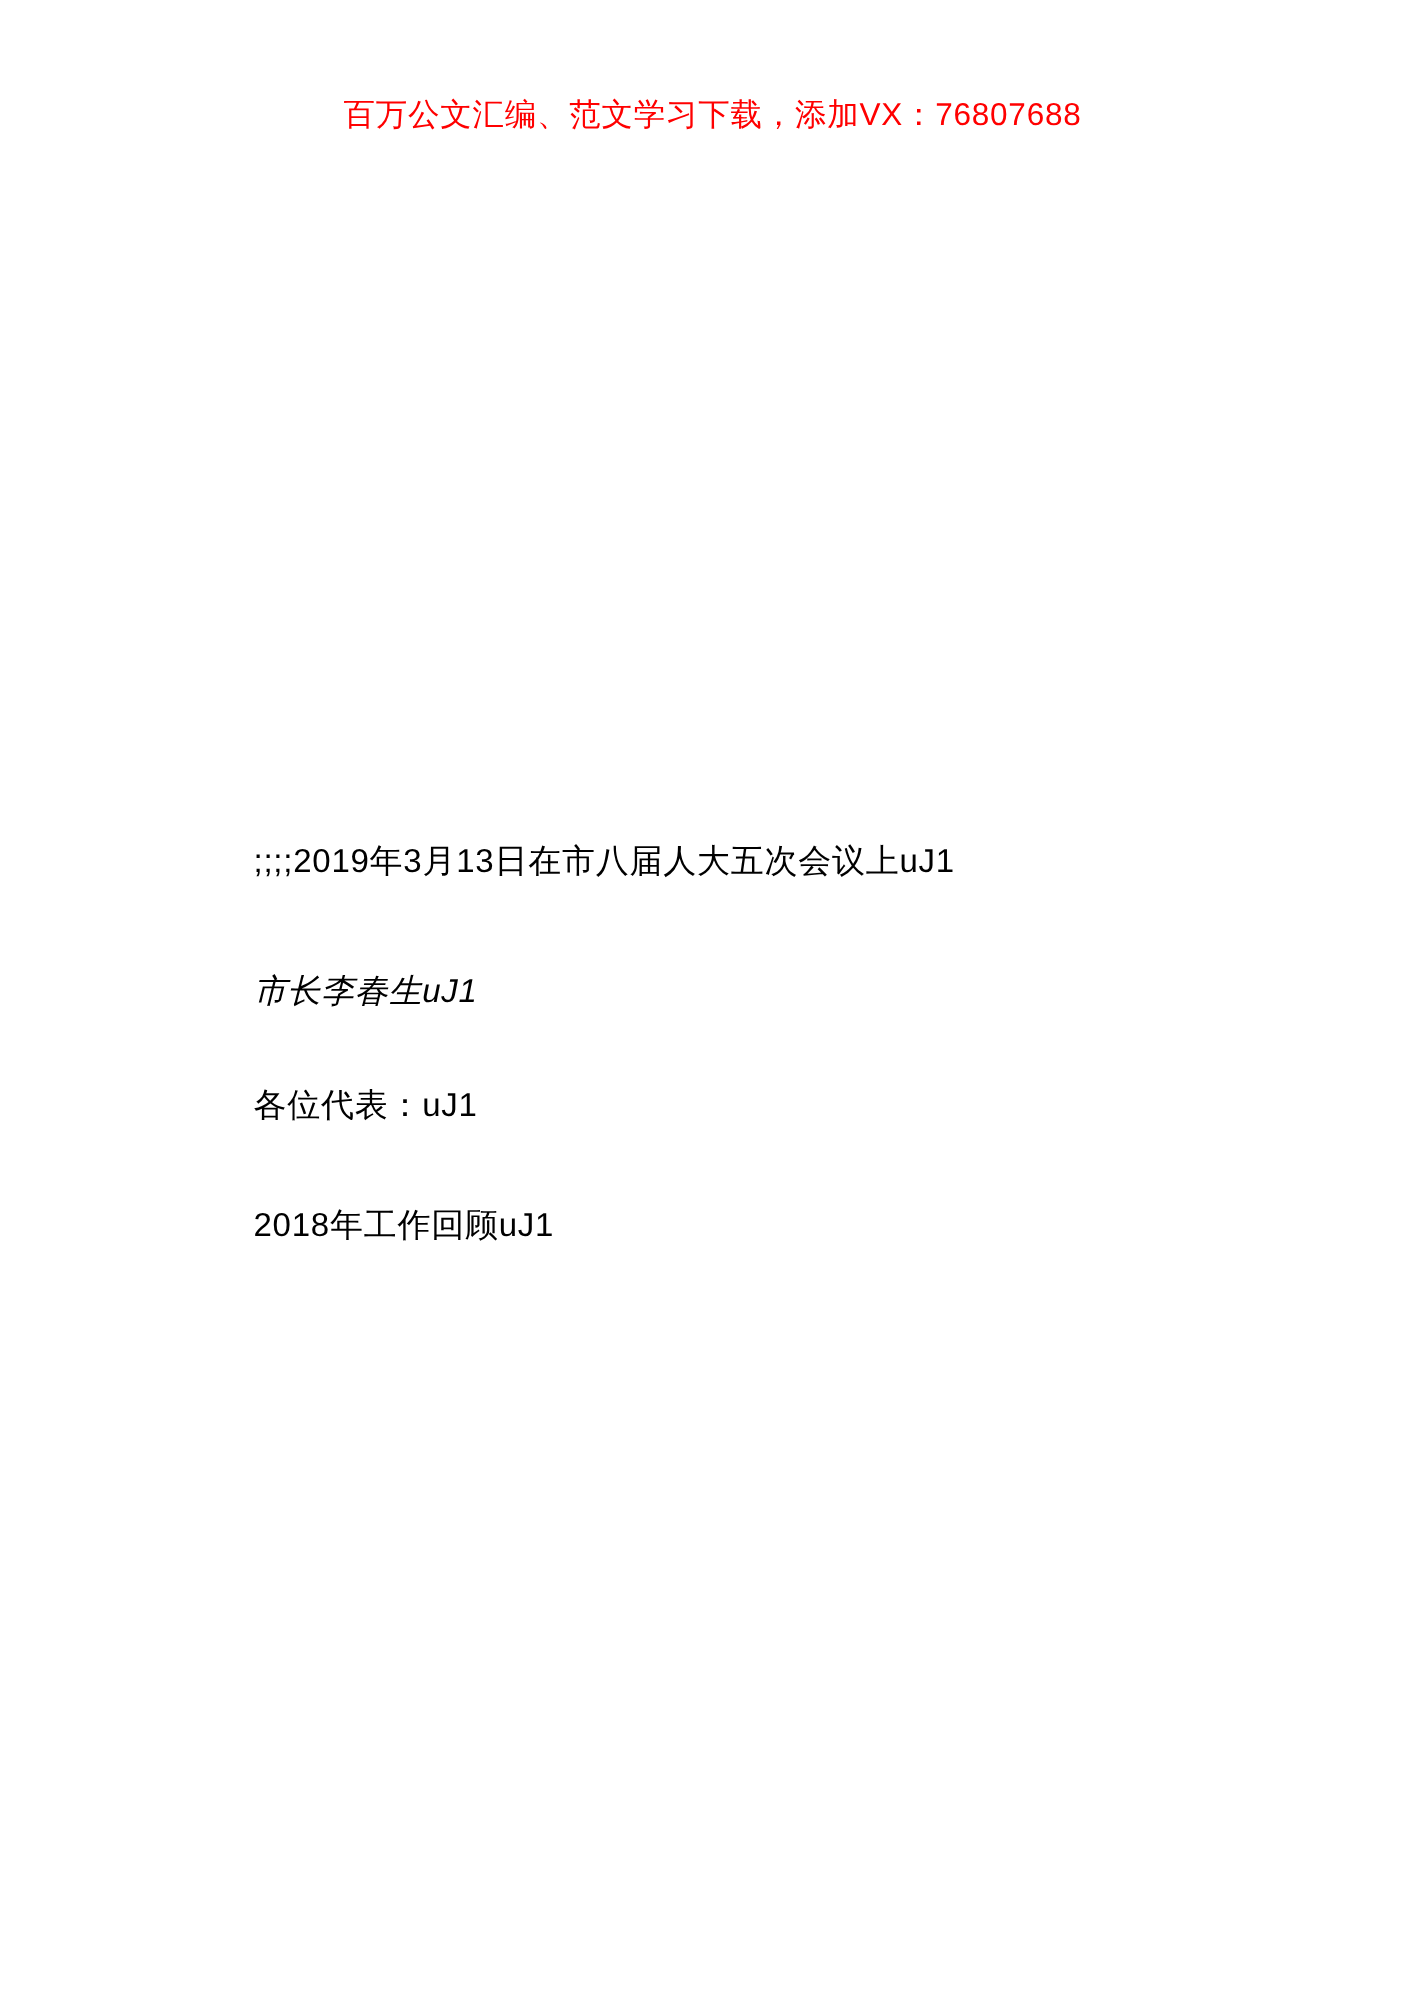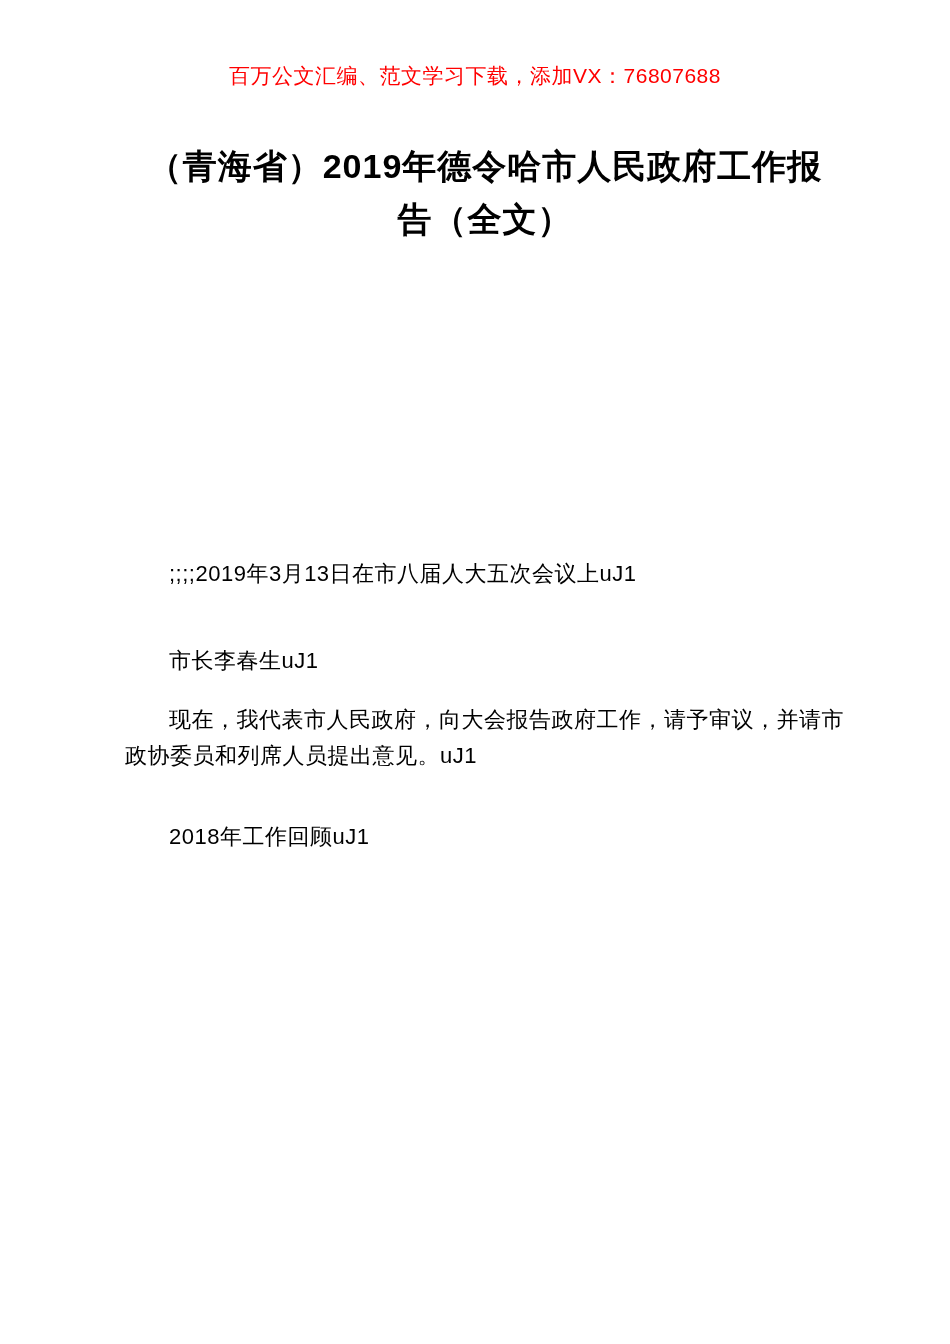--- a/index.html
+++ b/index.html
@@ -61,35 +61,35 @@
     word-break: break-all;
   }
   .para.p-long {
     margin-bottom: 46px;
   }
   .para.p-date {
     margin-bottom: 52px;
     margin-top: 16px;
   }
   .para.p-mayor {
-    margin-bottom: 24px;
+    margin-bottom: 41px;
+    font-style: italic;
   }
   .para.p-reps {
     margin-bottom: 44px;
   }
 </style>
 </head>
 <body>
 
 <div class="page">
 
   <div class="watermark">百万公文汇编、范文学习下载，添加VX：76807688</div>
 
-  <div class="doc-title">（青海省）2019年德令哈市人民政府工作报告（全文）</div>
 
   <div class="body-block">
     <p class="para p-date">;;;;2019年3月13日在市八届人大五次会议上uJ1</p>
     <p class="para p-mayor">市长李春生uJ1</p>
-    <p class="para p-long">现在，我代表市人民政府，向大会报告政府工作，请予审议，并请市政协委员和列席人员提出意见。uJ1</p>
+    <p class="para p-reps">各位代表：uJ1</p>
     <p class="para p-last">2018年工作回顾uJ1</p>
   </div>
 
 </div>
 
 </body></html>

